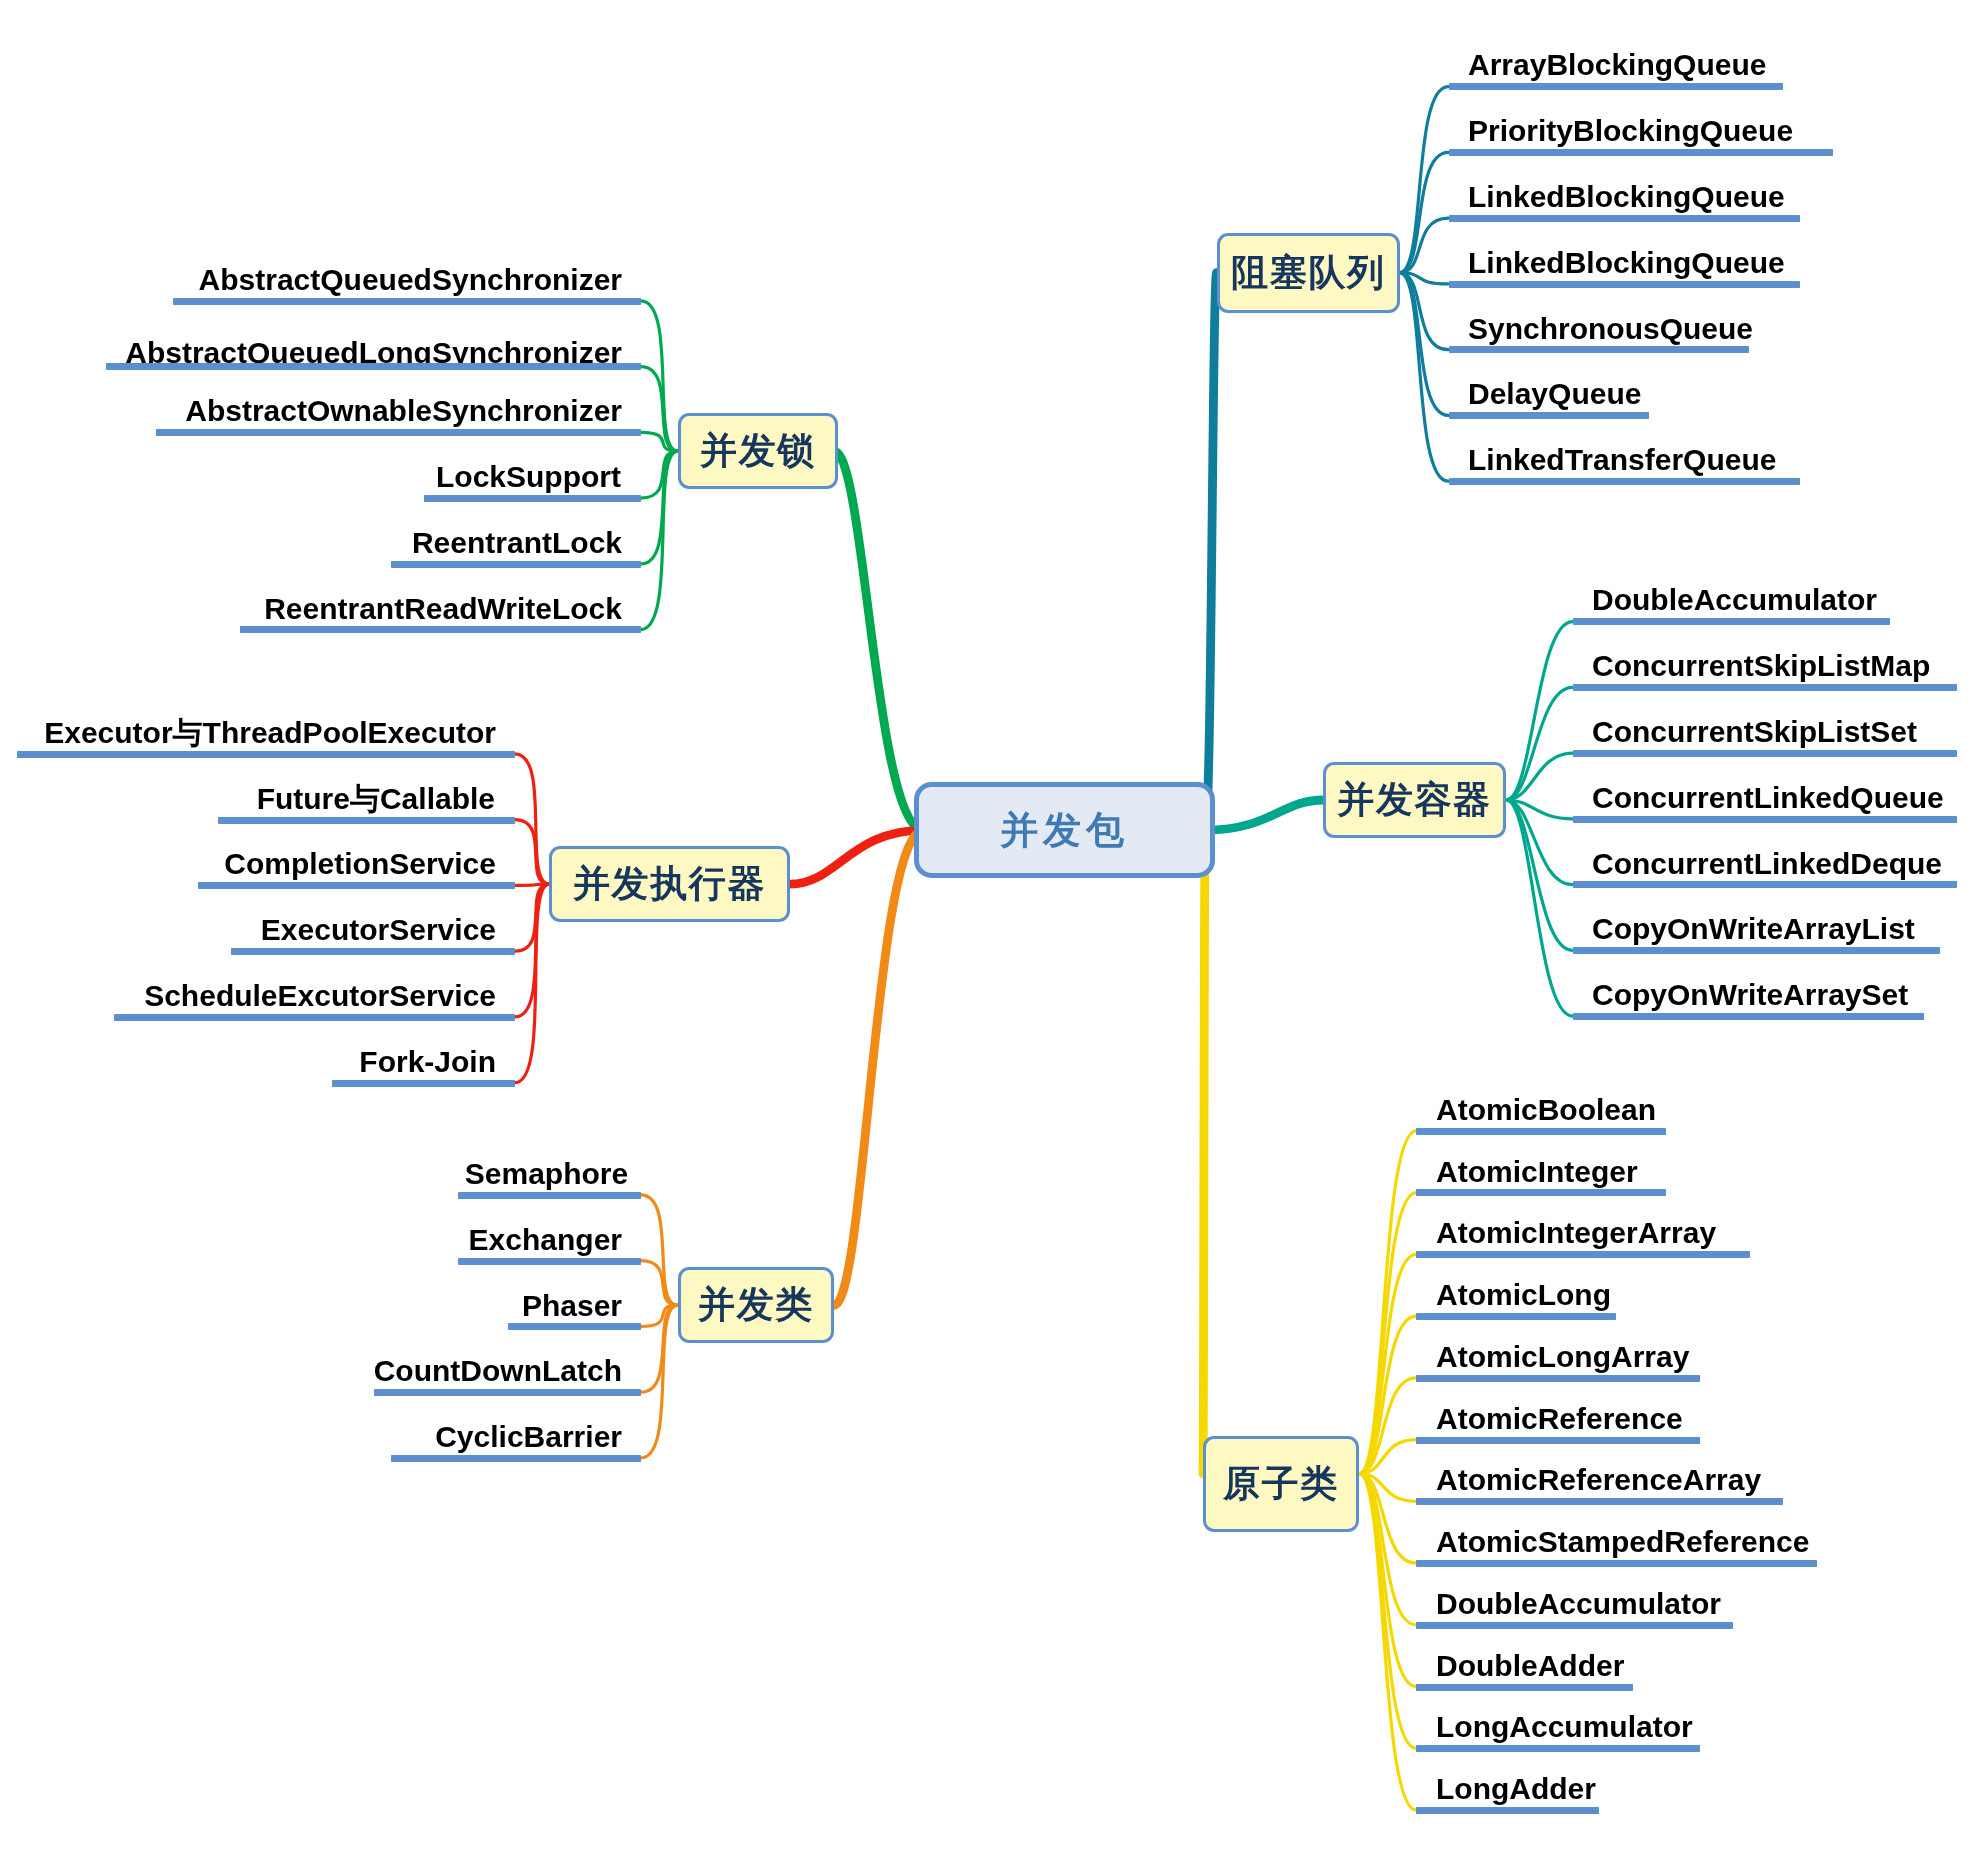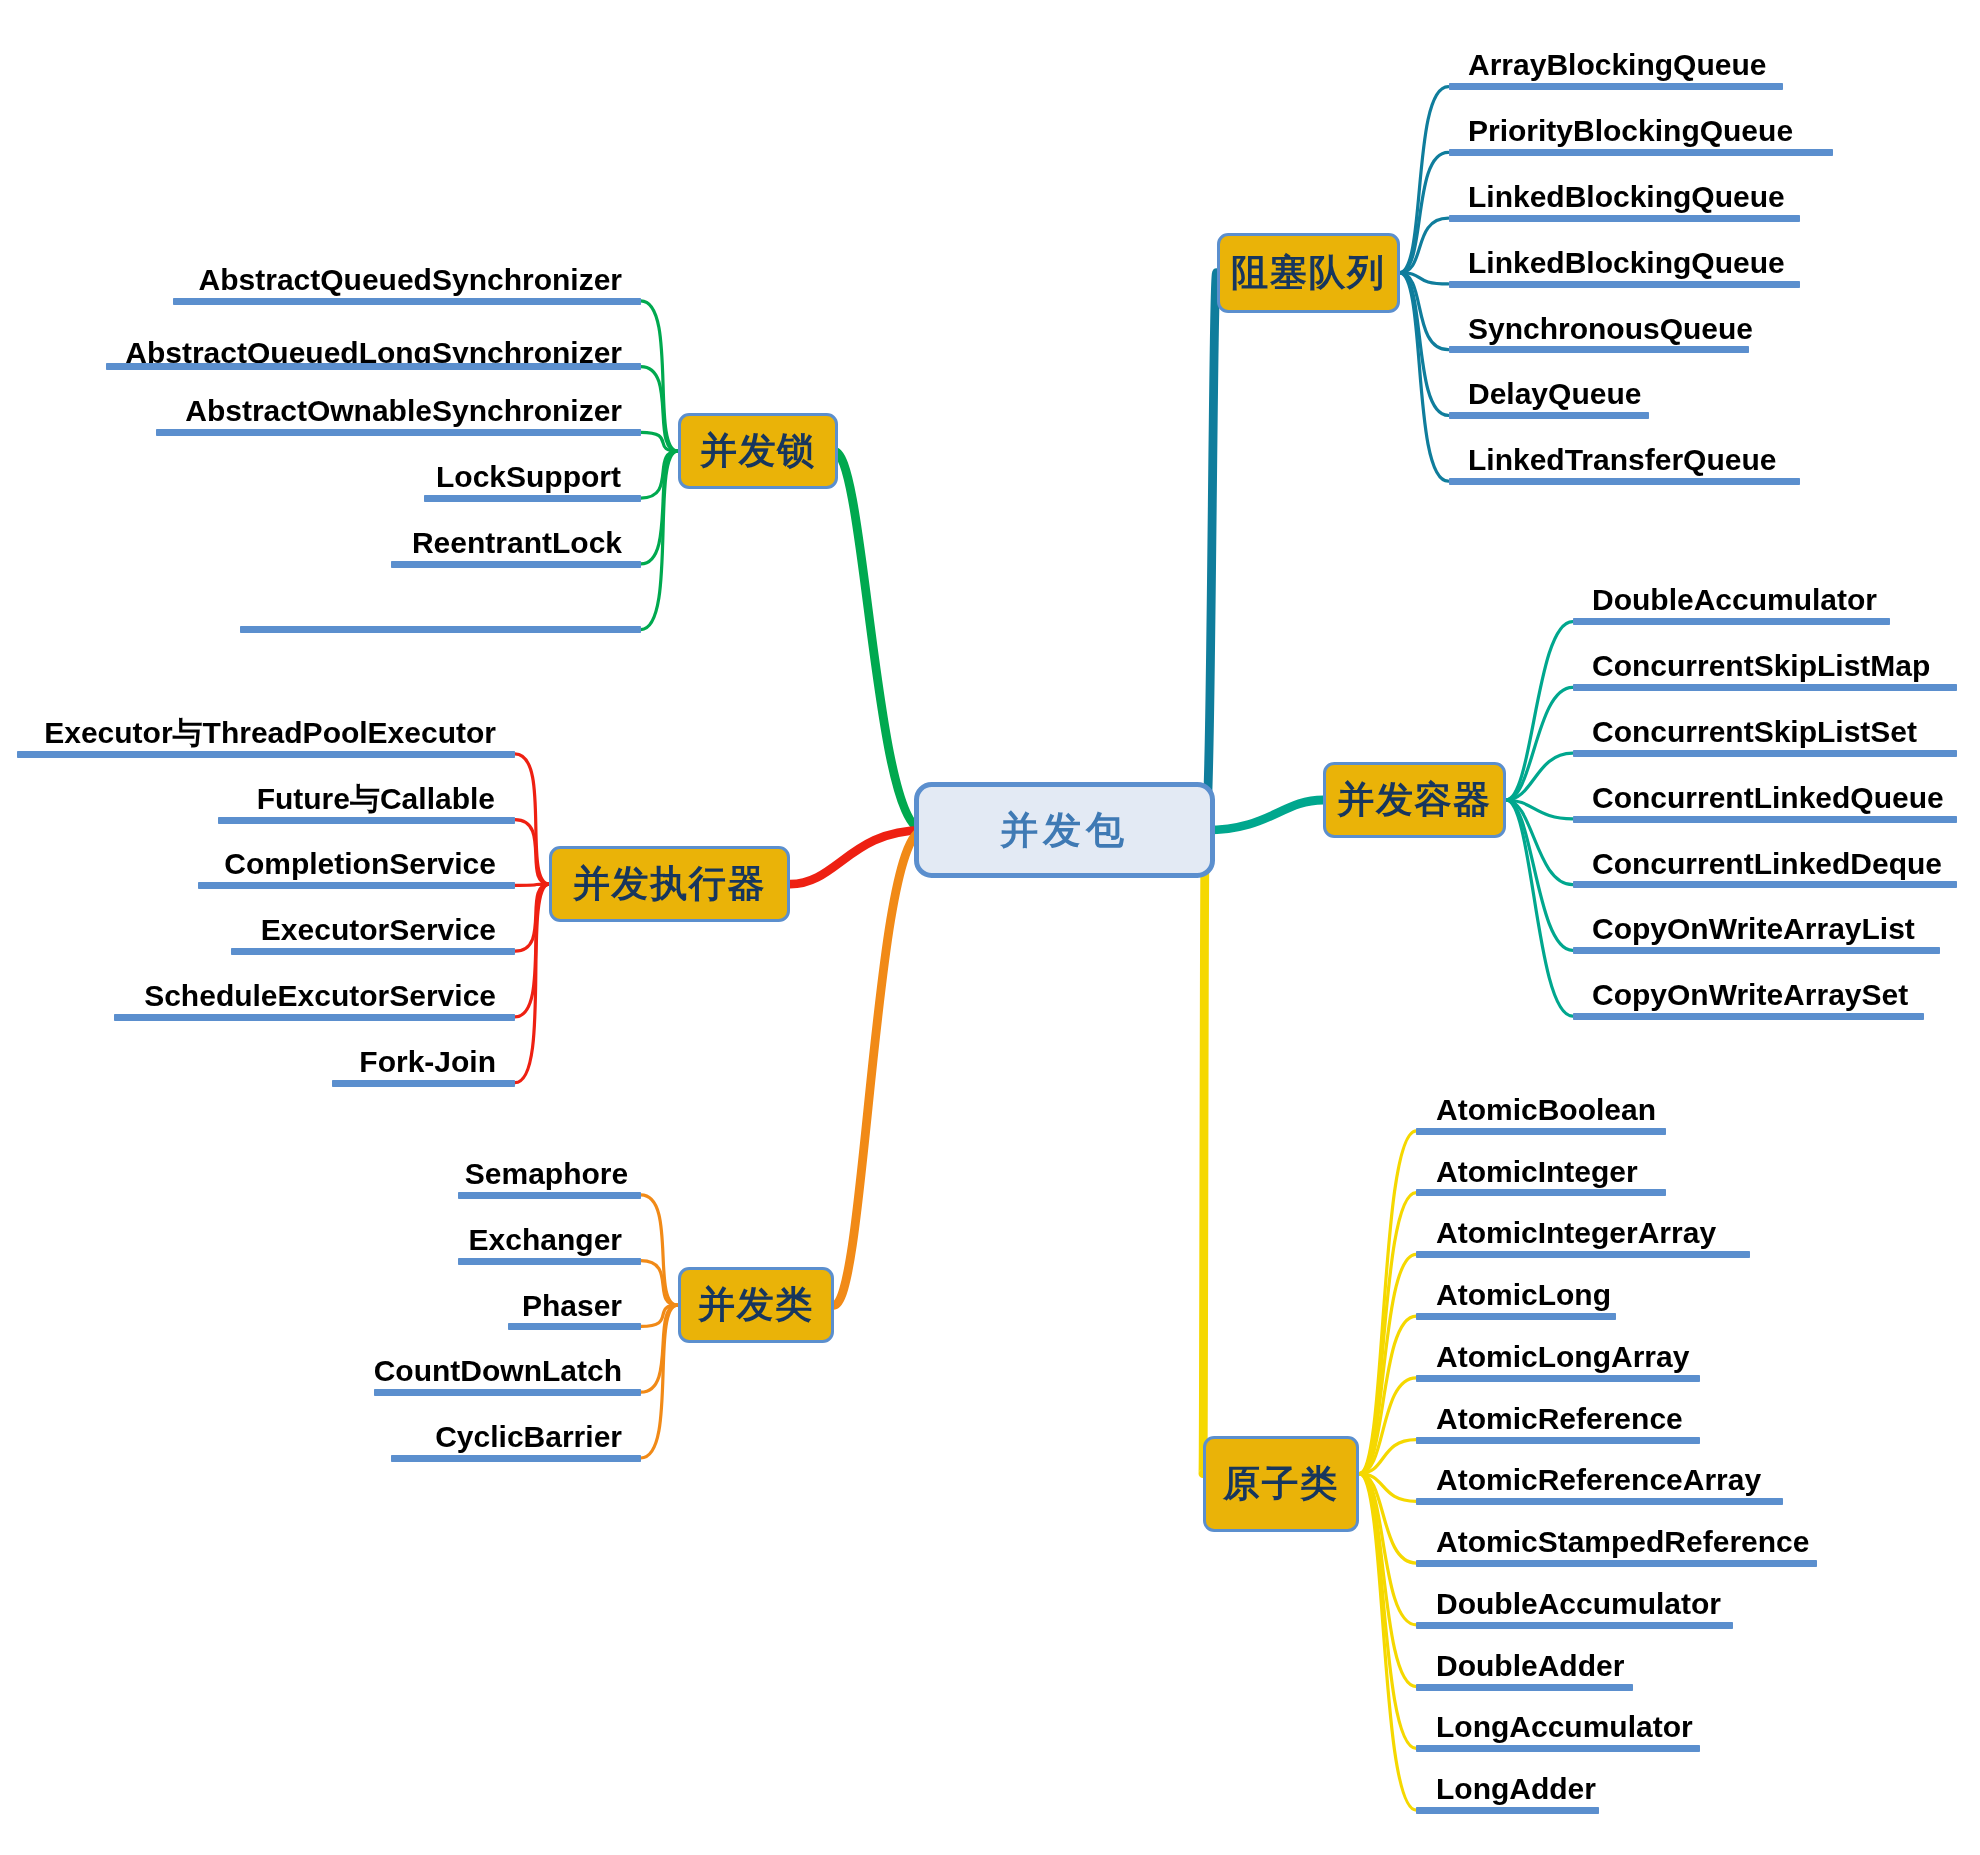--- a/index.html
+++ b/index.html
@@ -38,21 +38,21 @@
     align-items: center;
     justify-content: center;
     color: #3f7ab4;
     font-weight: bold;
     letter-spacing: 4.8px;
   }
   
   .branch-node {
     position: absolute;
     box-sizing: border-box;
-    background: #eab308;
+    background: #fef9c3;
     border: 3.2px solid #5b8fce;
     border-radius: 11.2px;
     display: flex;
     align-items: center;
     justify-content: center;
     color: #17365d;
     font-weight: bold;
     letter-spacing: 1.6px;
     font-size: 37px;
   }
@@ -267,20 +267,23 @@
     </div>
     <div class="leaf-bar" style="left: 156px; top: 429px; width: 485px;"></div>
     <div class="leaf leaf-left" style="top: 450px; left: 437px; width: 184px;">
       <span class="leaf-label">LockSupport</span>
     </div>
     <div class="leaf-bar" style="left: 424px; top: 495px; width: 217px;"></div>
     <div class="leaf leaf-left" style="top: 516px; left: 404px; width: 218px;">
       <span class="leaf-label">ReentrantLock</span>
     </div>
     <div class="leaf-bar" style="left: 391px; top: 561px; width: 250px;"></div>
+    <div class="leaf leaf-left" style="top: 582px; left: 253px; width: 369px;">
+      <span class="leaf-label">ReentrantReadWriteLock</span>
+    </div>
     <div class="leaf-bar" style="left: 240px; top: 626px; width: 401px;"></div>
     <div class="branch-node" style="left: 549px; top: 846px; width: 241px; height: 76px;">
       <span>并发执行器</span>
     </div>
     <div class="leaf leaf-left" style="top: 706px; left: 30px; width: 466px;">
       <span class="leaf-label">Executor与ThreadPoolExecutor</span>
     </div>
     <div class="leaf-bar" style="left: 17px; top: 751px; width: 498px;"></div>
     <div class="leaf leaf-left" style="top: 772px; left: 231px; width: 264px;">
       <span class="leaf-label">Future与Callable</span>

